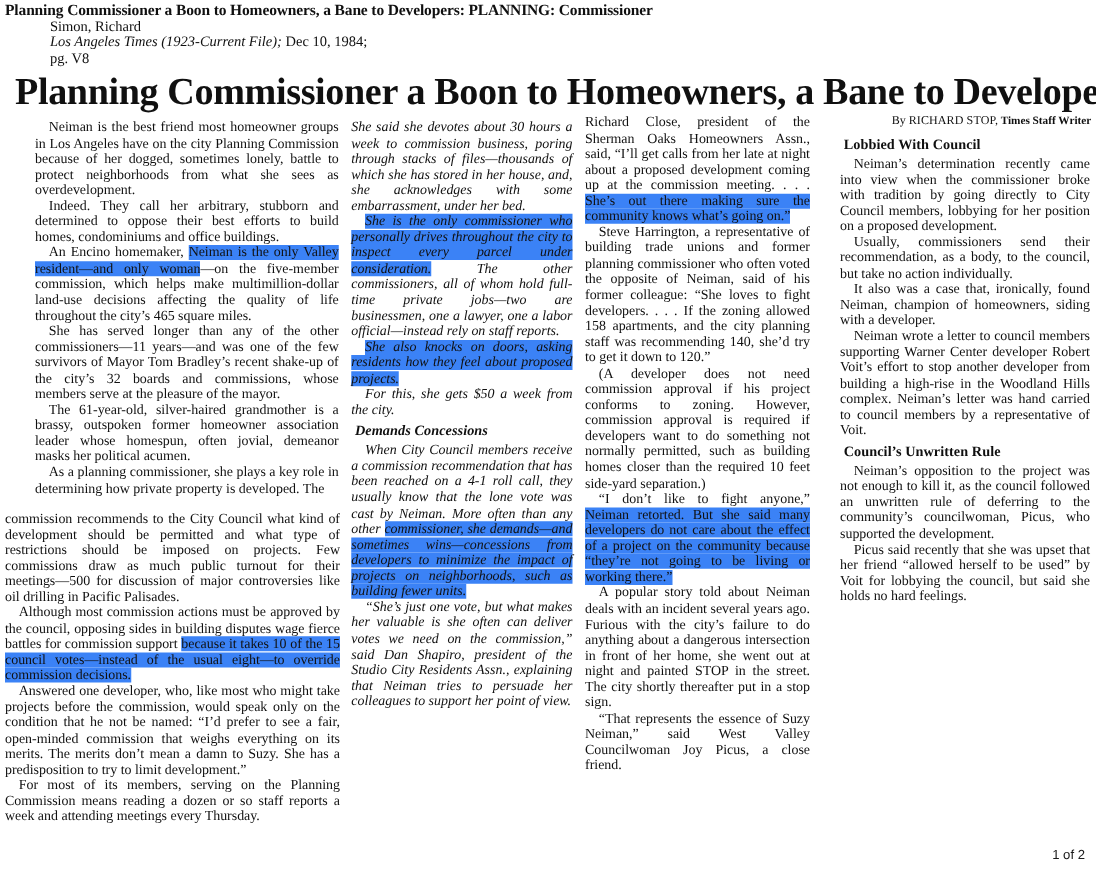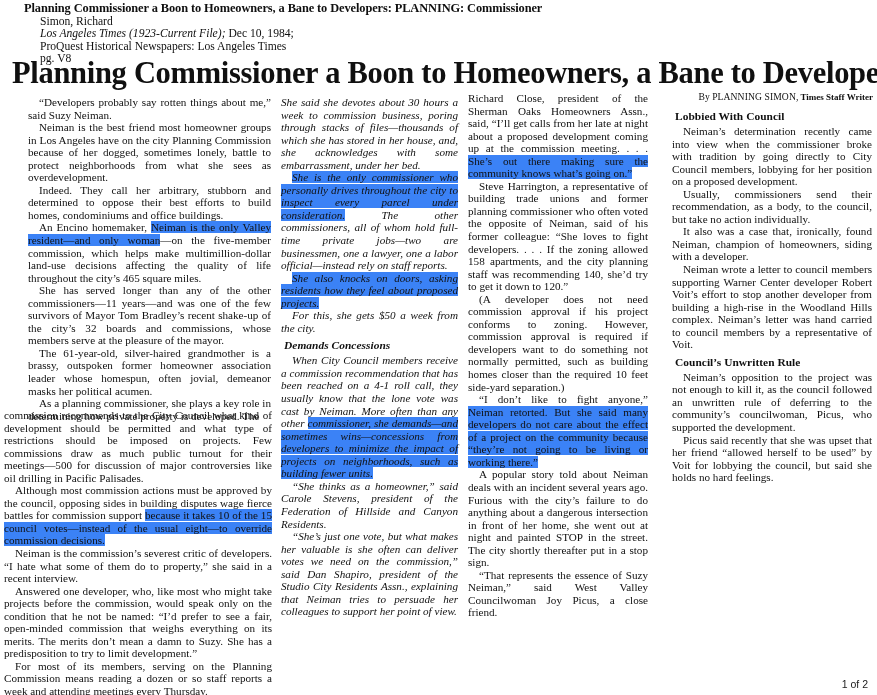--- a/index.html
+++ b/index.html
@@ -28,21 +28,20 @@
     left: 4px;
     top: 2px;
     width: 700px;
   }
   .pq-title {
     font-weight: bold;
     font-size: 12.4px;
     line-height: 13.5px;
     letter-spacing: -0.1px;
     white-space: nowrap;
-    margin-left: 20px;
   }
   .pq-line {
     font-size: 11.6px;
     line-height: 12.6px;
     margin-left: 36px;
   }
   .pq-italic { font-style: italic; }
 
   
   .headline {
@@ -119,52 +118,48 @@
 </style>
 </head>
 <body>
 
 <div class="page">
 
   <div class="pq-header">
     <div class="pq-title">Planning Commissioner a Boon to Homeowners, a Bane to Developers: PLANNING: Commissioner</div>
     <div class="pq-line">Simon, Richard</div>
     <div class="pq-line"><span class="pq-italic">Los Angeles Times (1923-Current File);</span><span> Dec 10, 1984;</span></div>
-    <div class="pq-line">ProQuest Historical Newspapers: Los Angeles Times</div>
     <div class="pq-line">pg. V8</div>
   </div>
 
   <div class="headline">Planning Commissioner a Boon to Homeowners, a Bane to Developers</div>
 
-  <div class="byline"><span>By </span><span class="bl-name">PLANNING SIMON,</span><span class="bl-pub"> Times Staff Writer</span></div>
+  <div class="byline"><span>By </span><span class="bl-name">RICHARD STOP,</span><span class="bl-pub"> Times Staff Writer</span></div>
 
   <div class="col" id="col1">
-      <p>“Developers probably say rotten things about me,” said Suzy Neiman.</p>
       <p>Neiman is the best friend most homeowner groups in Los Angeles have on the city Planning Commission because of her dogged, sometimes lonely, battle to protect neighborhoods from what she sees as overdevelopment.</p>
       <p>Indeed. They call her arbitrary, stubborn and determined to oppose their best efforts to build homes, condominiums and office buildings.</p>
       <p><span>An Encino homemaker, </span><mark class="hl">Neiman is the only Valley resident—and only woman</mark><span>—on the five-member commission, which helps make multimillion-dollar land-use decisions affecting the quality of life throughout the city’s 465 square miles.</span></p>
       <p>She has served longer than any of the other commissioners—11 years—and was one of the few survivors of Mayor Tom Bradley’s recent shake-up of the city’s 32 boards and commissions, whose members serve at the pleasure of the mayor.</p>
       <p>The 61-year-old, silver-haired grandmother is a brassy, outspoken former homeowner association leader whose homespun, often jovial, demeanor masks her political acumen.</p>
       <p>As a planning commissioner, she plays a key role in determining how private property is developed. The</p>
     </div>
   <div class="col" id="col1wide">
       <p class="noindent">commission recommends to the City Council what kind of development should be permitted and what type of restrictions should be imposed on projects. Few commissions draw as much public turnout for their meetings—500 for discussion of major controversies like oil drilling in Pacific Palisades.</p>
       <p><span>Although most commission actions must be approved by the council, opposing sides in building disputes wage fierce battles for commission support </span><mark class="hl">because it takes 10 of the 15 council votes—instead of the usual eight—to override commission decisions.</mark></p>
-      <p>Neiman is the commission’s severest critic of developers. “I hate what some of them do to property,” she said in a recent interview.</p>
       <p>Answered one developer, who, like most who might take projects before the commission, would speak only on the condition that he not be named: “I’d prefer to see a fair, open-minded commission that weighs everything on its merits. The merits don’t mean a damn to Suzy. She has a predisposition to try to limit development.”</p>
       <p>For most of its members, serving on the Planning Commission means reading a dozen or so staff reports a week and attending meetings every Thursday.</p>
     </div>
   <div class="col" id="col2">
       <p class="noindent">She said she devotes about 30 hours a week to commission business, poring through stacks of files—thousands of which she has stored in her house, and, she acknowledges with some embarrassment, under her bed.</p>
       <p><mark class="hl">She is the only commissioner who personally drives throughout the city to inspect every parcel under consideration.</mark><span> The other commissioners, all of whom hold full-time private jobs—two are businessmen, one a lawyer, one a labor official—instead rely on staff reports.</span></p>
       <p><mark class="hl">She also knocks on doors, asking residents how they feel about proposed projects.</mark></p>
       <p>For this, she gets $50 a week from the city.</p>
       <div class="subhead">Demands Concessions</div>
       <p><span>When City Council members receive a commission recommendation that has been reached on a 4-1 roll call, they usually know that the lone vote was cast by Neiman. More often than any other </span><mark class="hl">commissioner, she demands—and sometimes wins—concessions from developers to minimize the impact of projects on neighborhoods, such as building fewer units.</mark></p>
-      <p>“She thinks as a homeowner,” said Carole Stevens, president of the Federation of Hillside and Canyon Residents.</p>
       <p>“She’s just one vote, but what makes her valuable is she often can deliver votes we need on the commission,” said Dan Shapiro, president of the Studio City Residents Assn., explaining that Neiman tries to persuade her colleagues to support her point of view.</p>
     </div>
   <div class="col" id="col3">
       <p class="noindent"><span>Richard Close, president of the Sherman Oaks Homeowners Assn., said, “I’ll get calls from her late at night about a proposed development coming up at the commission meeting. . . . </span><mark class="hl">She’s out there making sure the community knows what’s going on.”</mark></p>
       <p>Steve Harrington, a representative of building trade unions and former planning commissioner who often voted the opposite of Neiman, said of his former colleague: “She loves to fight developers. . . . If the zoning allowed 158 apartments, and the city planning staff was recommending 140, she’d try to get it down to 120.”</p>
       <p>(A developer does not need commission approval if his project conforms to zoning. However, commission approval is required if developers want to do something not normally permitted, such as building homes closer than the required 10 feet side-yard separation.)</p>
       <p><span>“I don’t like to fight anyone,” </span><mark class="hl">Neiman retorted. But she said many developers do not care about the effect of a project on the community because “they’re not going to be living or working there.”</mark></p>
       <p>A popular story told about Neiman deals with an incident several years ago. Furious with the city’s failure to do anything about a dangerous intersection in front of her home, she went out at night and painted STOP in the street. The city shortly thereafter put in a stop sign.</p>
       <p>“That represents the essence of Suzy Neiman,” said West Valley Councilwoman Joy Picus, a close friend.</p>
     </div>

